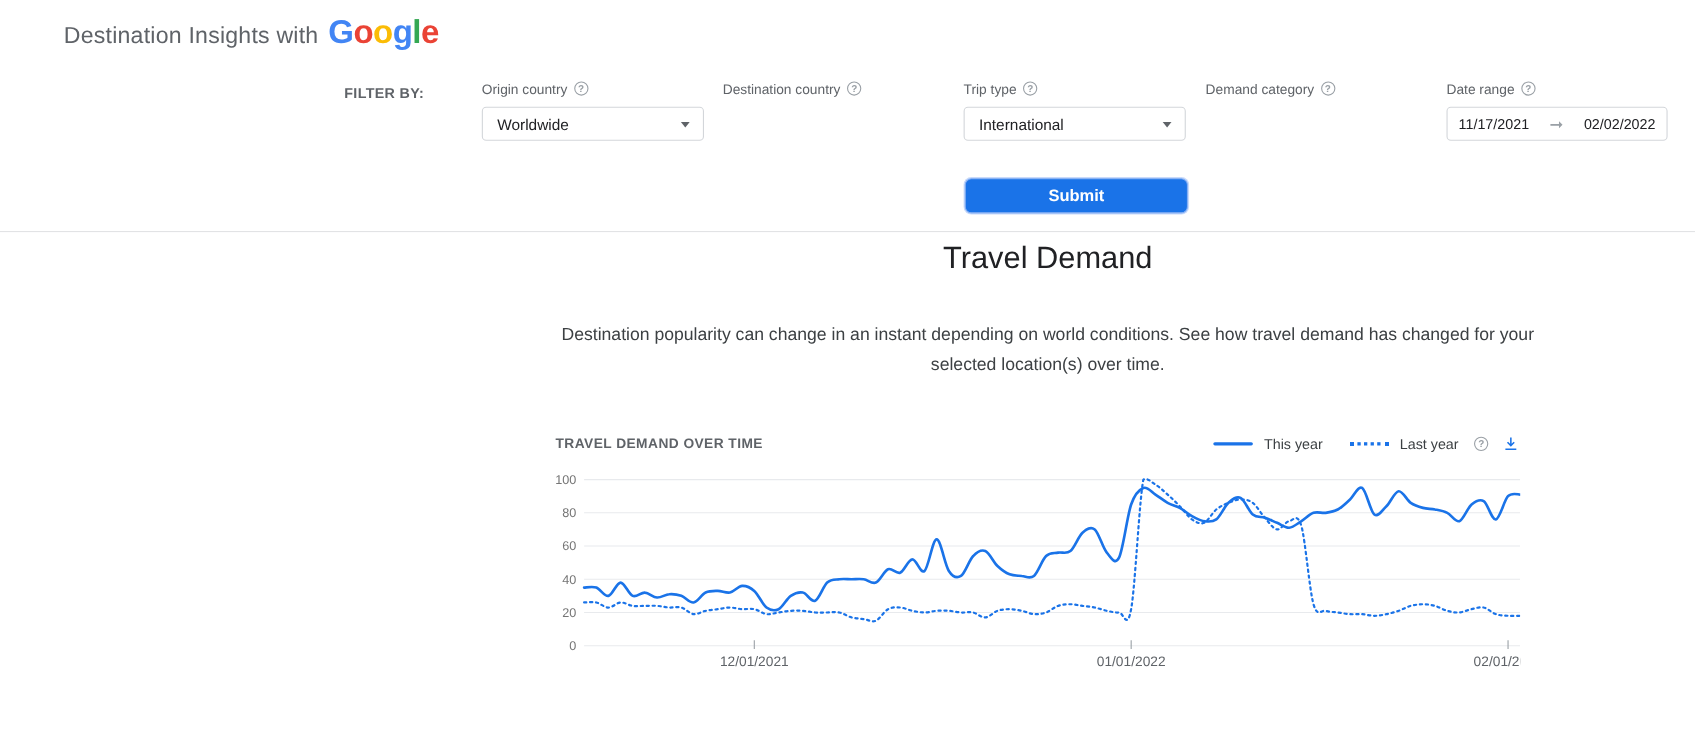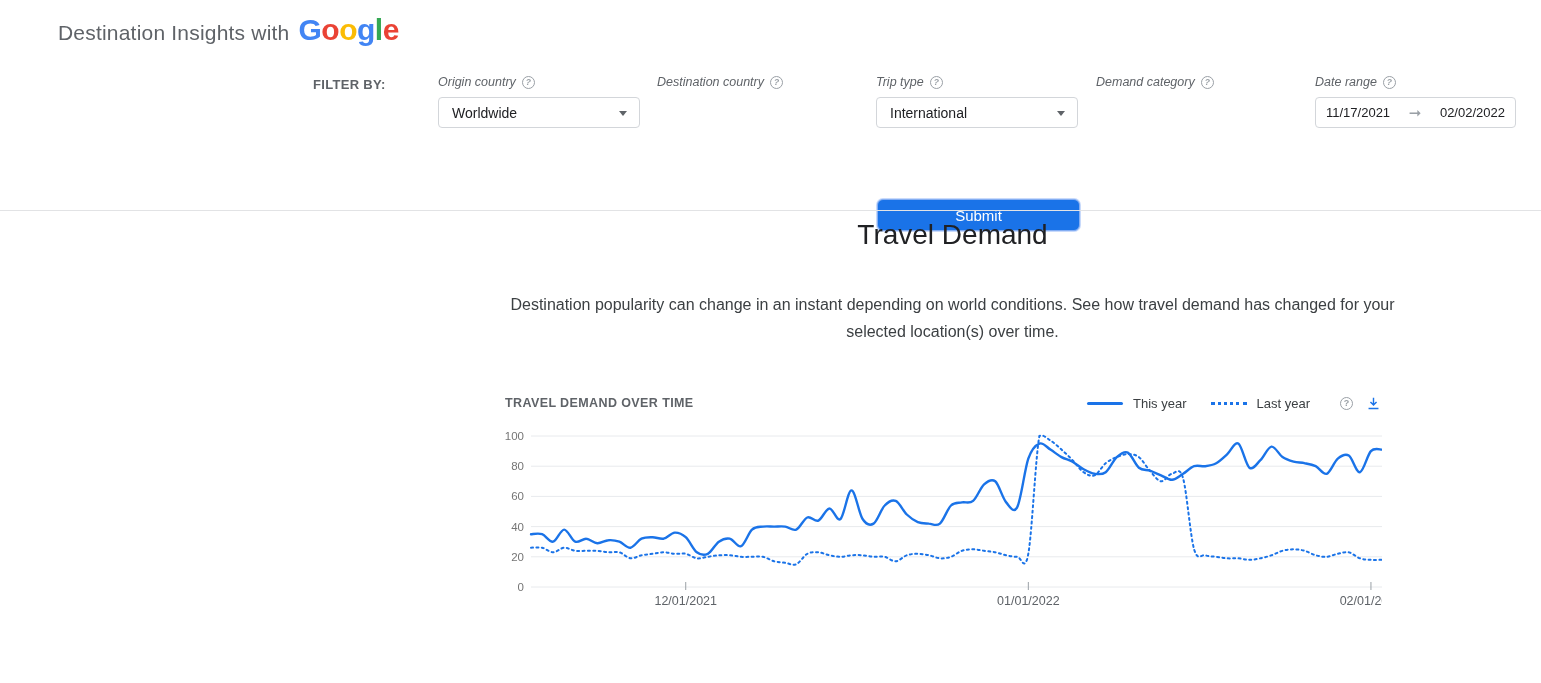--- a/index.html
+++ b/index.html
@@ -8,36 +8,36 @@
     width:1541px; height:683px; position:relative; overflow:hidden;
     font-family:"Liberation Sans", sans-serif; color:#202124;
   }
   
   .app-header { position:absolute; left:18px; top:13px; display:flex; align-items:baseline; gap:9px; }
   .app-title { font-size:21px; color:#5f6368; letter-spacing:.2px;margin-left:40px; }
   .g-logo { font-size:30px; font-weight:700; letter-spacing:-0.5px; }
   
   .filter-by { position:absolute; left:313px; top:77px; font-size:13px; font-weight:700; color:#5f6368; letter-spacing:.3px; }
   .field { position:absolute; top:74px; width:202px; }
-  .flabel { display:flex; align-items:center; gap:6px; font-size:12.5px; color:#5f6368; height:16px;font-style:italic; }
+  .flabel { display:flex; align-items:flex-start; gap:6px; font-size:12.5px; color:#5f6368; height:16px; }
   .help { display:inline-flex; align-items:center; justify-content:center;
           width:13px; height:13px; border:1px solid #9aa0a6; border-radius:50%;
           color:#9aa0a6; font-size:9px; font-weight:700; flex:0 0 auto; }
   .selbox { position:relative; margin-top:7px; height:31px; border:1px solid #d3d6da; border-radius:4px;
             background:#fff; display:flex; align-items:center; padding:0 26px 0 13px;
             font-size:14px; color:#202124; cursor:pointer; }
   .caret { position:absolute; right:12px; top:13px; width:0; height:0;
            border-left:4.5px solid transparent; border-right:4.5px solid transparent;
            border-top:5px solid #5f6368; }
   .daterange { padding:11px 10px; font-size:13px; justify-content:space-between; }
   .dr-arrow { color:#9aa0a6; font-size:15px; padding:0 4px; }
   
   .submit { position:absolute; left:877px; top:162px; width:203px; height:32px;
-            background:#1a73e8; color:#fff; font-family:inherit; font-size:15px; font-weight:400;
-            border:1px solid #84aef3; border-radius:6px; cursor:pointer; box-shadow:0 0 0 1px #c8dafb;margin-top:37px; }
+            background:#1a73e8; color:#fff; font-family:inherit; font-size:15px; font-weight:700;
+            border:1px solid #84aef3; border-radius:6px; cursor:pointer; box-shadow:0 0 0 1px #c8dafb; }
   
   .divider { position:absolute; left:0; top:210px; width:1541px; height:1px; background:#e2e3e5; }
   .content { position:absolute; left:505px; top:219px; width:895px; text-align:center; }
   .section-title { font-size:28px; font-weight:400; color:#202124; }
   .section-desc { margin-top:40px; font-size:16px; color:#3c4043; line-height:27px; }
   
   .chart-card { position:absolute; left:505px; top:392px; width:877px; }
   .chart-head { display:flex; align-items:center; justify-content:space-between; height:22px; }
   .chart-title { font-size:12.5px; font-weight:700; color:#5f6368; letter-spacing:.4px; }
   .legend { display:flex; align-items:center; gap:10px; }
@@ -120,21 +120,21 @@
   </div>
 </div>
 
 <div class="chart-card">
   <div class="chart-head">
     <div class="chart-title">TRAVEL DEMAND OVER TIME</div>
     <div class="legend">
       <span class="sw-solid"></span>
       <span class="lg-label">This year</span>
       <span class="sw-dotted"></span>
-      <span class="lg-label" style="margin-right:20px">Last year</span>
+      <span class="lg-label" style="margin-right:4px">Last year</span>
       <span class="help">?</span>
       <svg class="dl-icon" viewBox="0 0 24 24">
         <path fill="#1a73e8" d="M12 15.6 7 10.6l1.4-1.4 2.6 2.6V4h2v7.8l2.6-2.6 1.4 1.4zM5 18h14v2H5z"></path>
       </svg>
     </div>
   </div>
   <svg id="chart" width="877" height="185">
       <line x1="26" y1="158" x2="877" y2="158" stroke="#e8eaed" stroke-width="1"></line>
       <text x="19" y="162" text-anchor="end" class="ylab">0</text>
       <line x1="26" y1="127.8" x2="877" y2="127.8" stroke="#e8eaed" stroke-width="1"></line>

